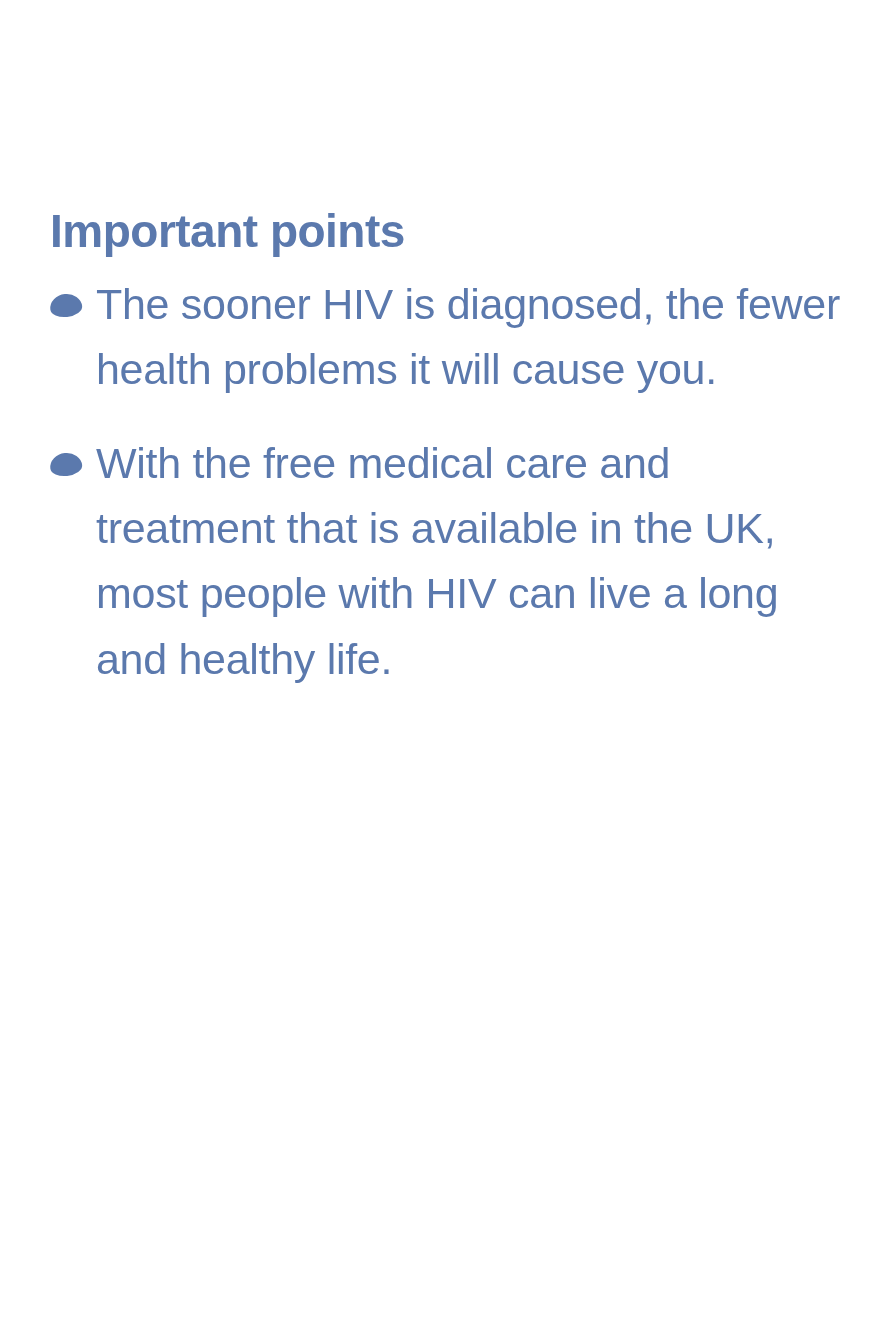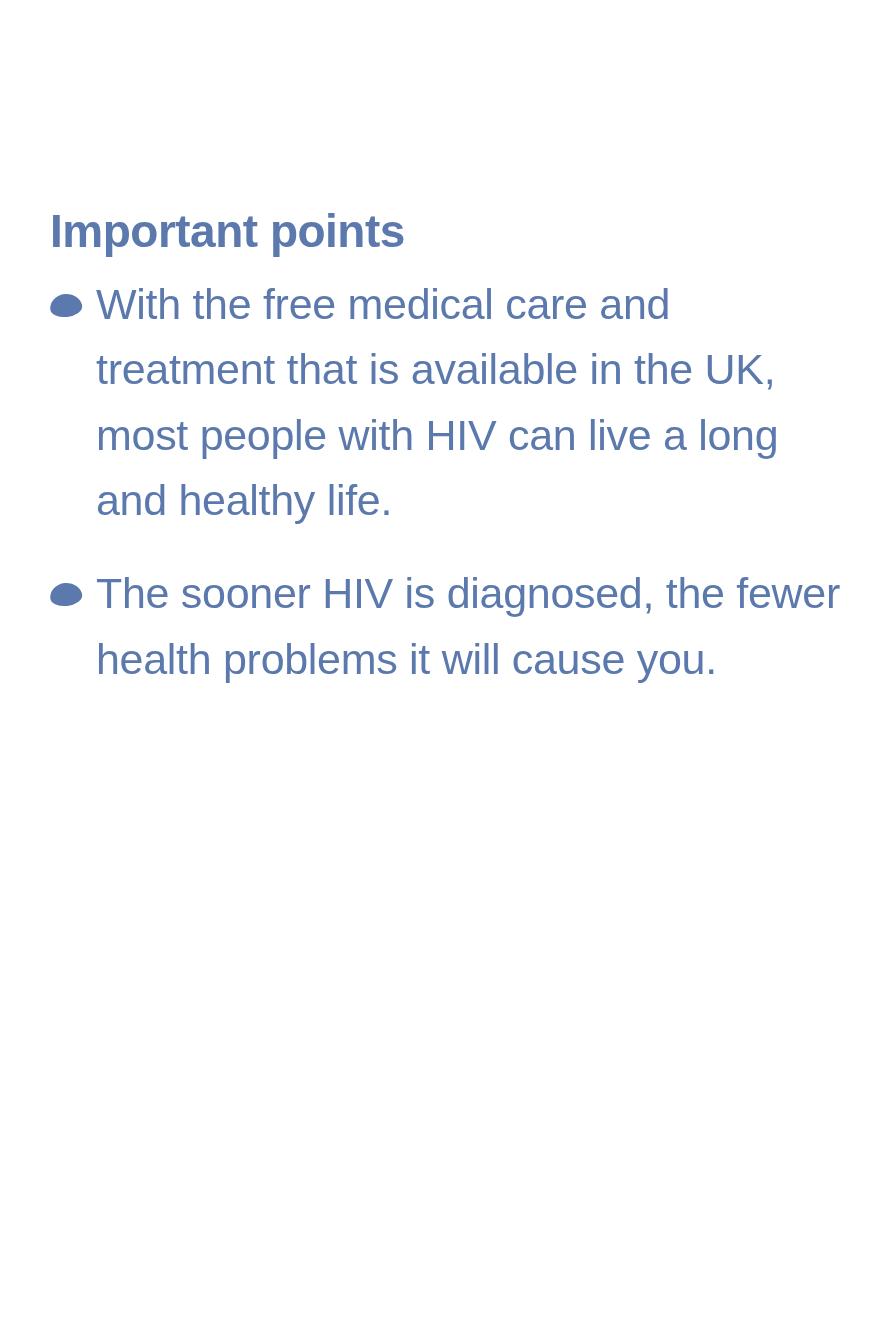--- a/index.html
+++ b/index.html
@@ -77,25 +77,25 @@
   <div class="content">
 
     <h1 class="heading">Important points</h1>
 
     <ul class="bullet-list">
 
       <li class="bullet-item">
         <span class="bullet-marker">
           <span class="bullet-dot"></span>
         </span>
-        <span class="bullet-text">With the free medical care and treatment that is available in the UK, most people with HIV can live a long and healthy life.</span>
+        <span class="bullet-text">The sooner HIV is diagnosed, the fewer health problems it will cause you.</span>
       </li>
 
       <li class="bullet-item">
         <span class="bullet-marker">
           <span class="bullet-dot"></span>
         </span>
-        <span class="bullet-text">The sooner HIV is diagnosed, the fewer health problems it will cause you.</span>
+        <span class="bullet-text">With the free medical care and treatment that is available in the UK, most people with HIV can live a long and healthy life.</span>
       </li>
 
     </ul>
   </div>
 </div>
 
 </body></html>

